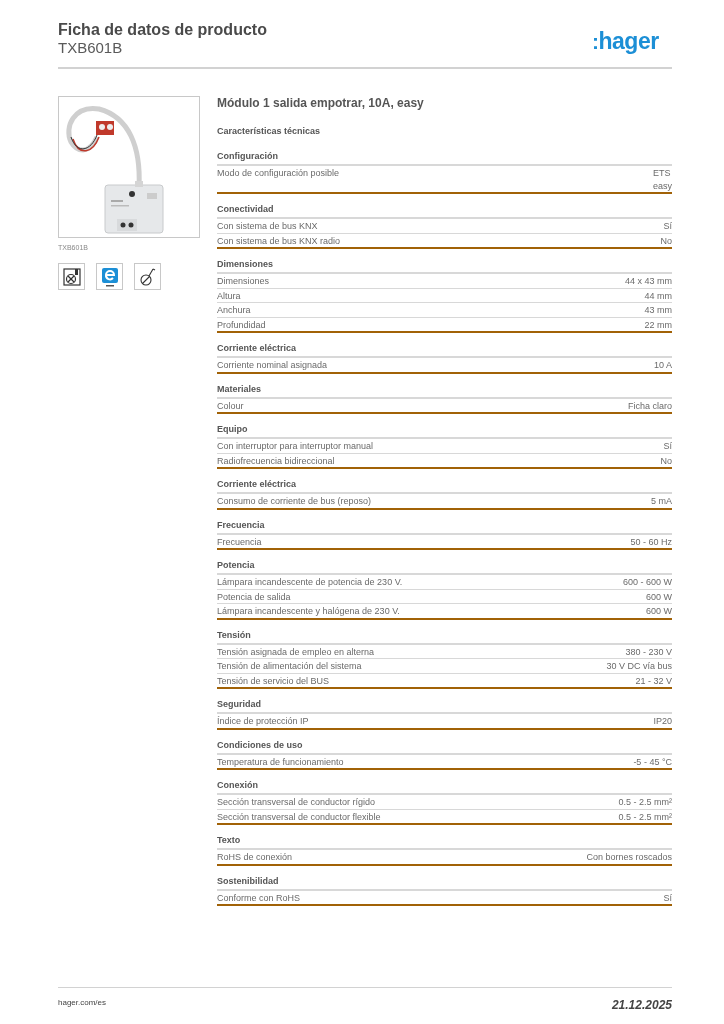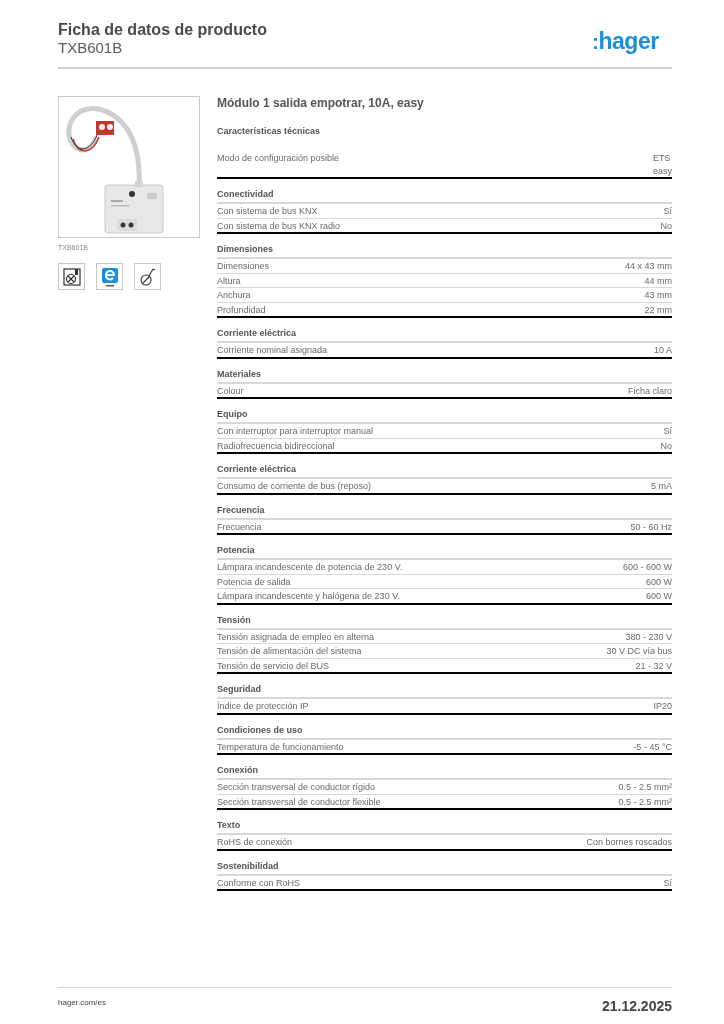--- a/index.html
+++ b/index.html
@@ -15,27 +15,27 @@
   .product-caption { position: absolute; left: 58px; top: 244px; font-size: 7px; color: #888; }
   .icon-row { position: absolute; left: 58px; top: 263px; display: flex; gap: 11px; }
   .icon-box { width: 27px; height: 27px; border: 1px solid #c8c8c8; box-sizing: border-box; display: flex; align-items: center; justify-content: center; background: #fff; }
 
   .content { position: absolute; left: 217px; top: 96px; width: 455px; }
   .product-desc { font-size: 12px; font-weight: bold; color: #555; height: 30px; }
   .tech-title { font-size: 9px; font-weight: bold; color: #555; height: 25px; line-height: 11px; }
   .section { margin-bottom: 10px; }
   .section-title { font-size: 9px; font-weight: bold; color: #555; line-height: 11px; padding-bottom: 2px; border-bottom: 2px solid #d8d8d8; }
   .row { display: flex; justify-content: space-between; font-size: 9px; color: #6a6a6a; line-height: 12.5px; border-bottom: 1px solid #d8d8d8; padding-top: 1px; }
-  .row:last-child { border-bottom: 2px solid #000000; }
+  .row:last-child { border-bottom: 2px solid #a16207; }
   .row .val { text-align: left; white-space: pre-line; }
 
   .footer-rule { position: absolute; left: 58px; top: 987px; width: 614px; height: 1px; background: #d2d2d2; }
   .footer-left { position: absolute; left: 58px; top: 998px; font-size: 8px; font-weight: normal; color: #444; }
   .footer-mid { position: absolute; left: 341px; top: 1038px; font-size: 8px; color: #888; }
-  .footer-right { position: absolute; right: 52px; top: 998px; font-size: 14px; font-weight: bold; color: #444; }
+  .footer-right { position: absolute; right: 52px; top: 998px; font-size: 12px; font-weight: bold; color: #444; font-style: italic; }
 </style>
 </head>
 <body>
 
 <div class="header-title">Ficha de datos de producto</div>
 <div class="header-sub">TXB601B</div>
 <div class="logo"><span class="colon">:</span><span>hager</span></div>
 <div class="header-rule"></div>
 
 <div class="product-image">
@@ -84,20 +84,21 @@
       <line x1="16" y1="3" x2="18" y2="4" stroke="#333" stroke-width="1.1"></line>
     </svg>
   </div>
 </div>
 
 <div class="content">
   <div class="product-desc">Módulo 1 salida empotrar, 10A, easy</div>
   <div class="tech-title">Características técnicas</div>
   <div id="sections">
       <div class="section">
+        <div class="section-title">Configuración</div>
         <div class="row">
           <span>Modo de configuración posible</span>
           <span class="val">ETS
 easy</span>
         </div>
       </div>
       <div class="section">
         <div class="section-title">Conectividad</div>
         <div class="row">
           <span>Con sistema de bus KNX</span>

